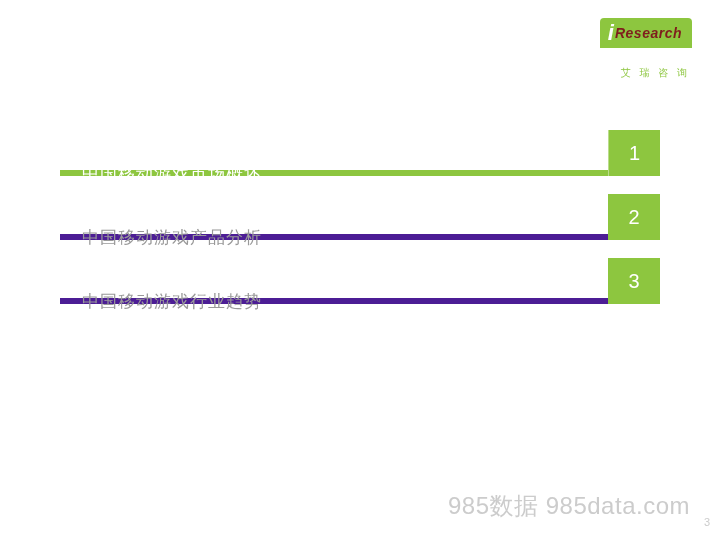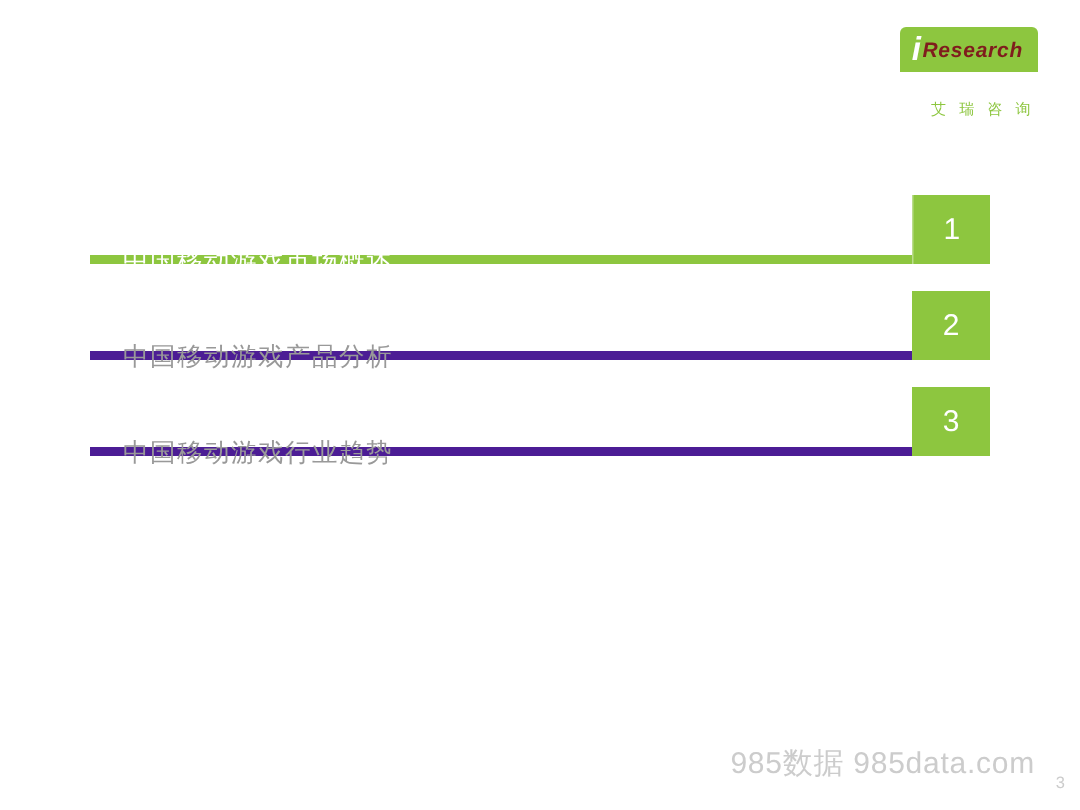--- a/index.html
+++ b/index.html
@@ -109,21 +109,21 @@
       justify-content: center;
       font-size: 20px;
       font-weight: 500;
     }
 
     
     .watermark {
       position: absolute;
       bottom: 18px;
       right: 30px;
-      font-size: 20px;
+      font-size: 24px;
       color: #cccccc;
       font-weight: 400;
       letter-spacing: 0.5px;
     }
 
     
     .page-num {
       position: absolute;
       bottom: 12px;
       right: 10px;

